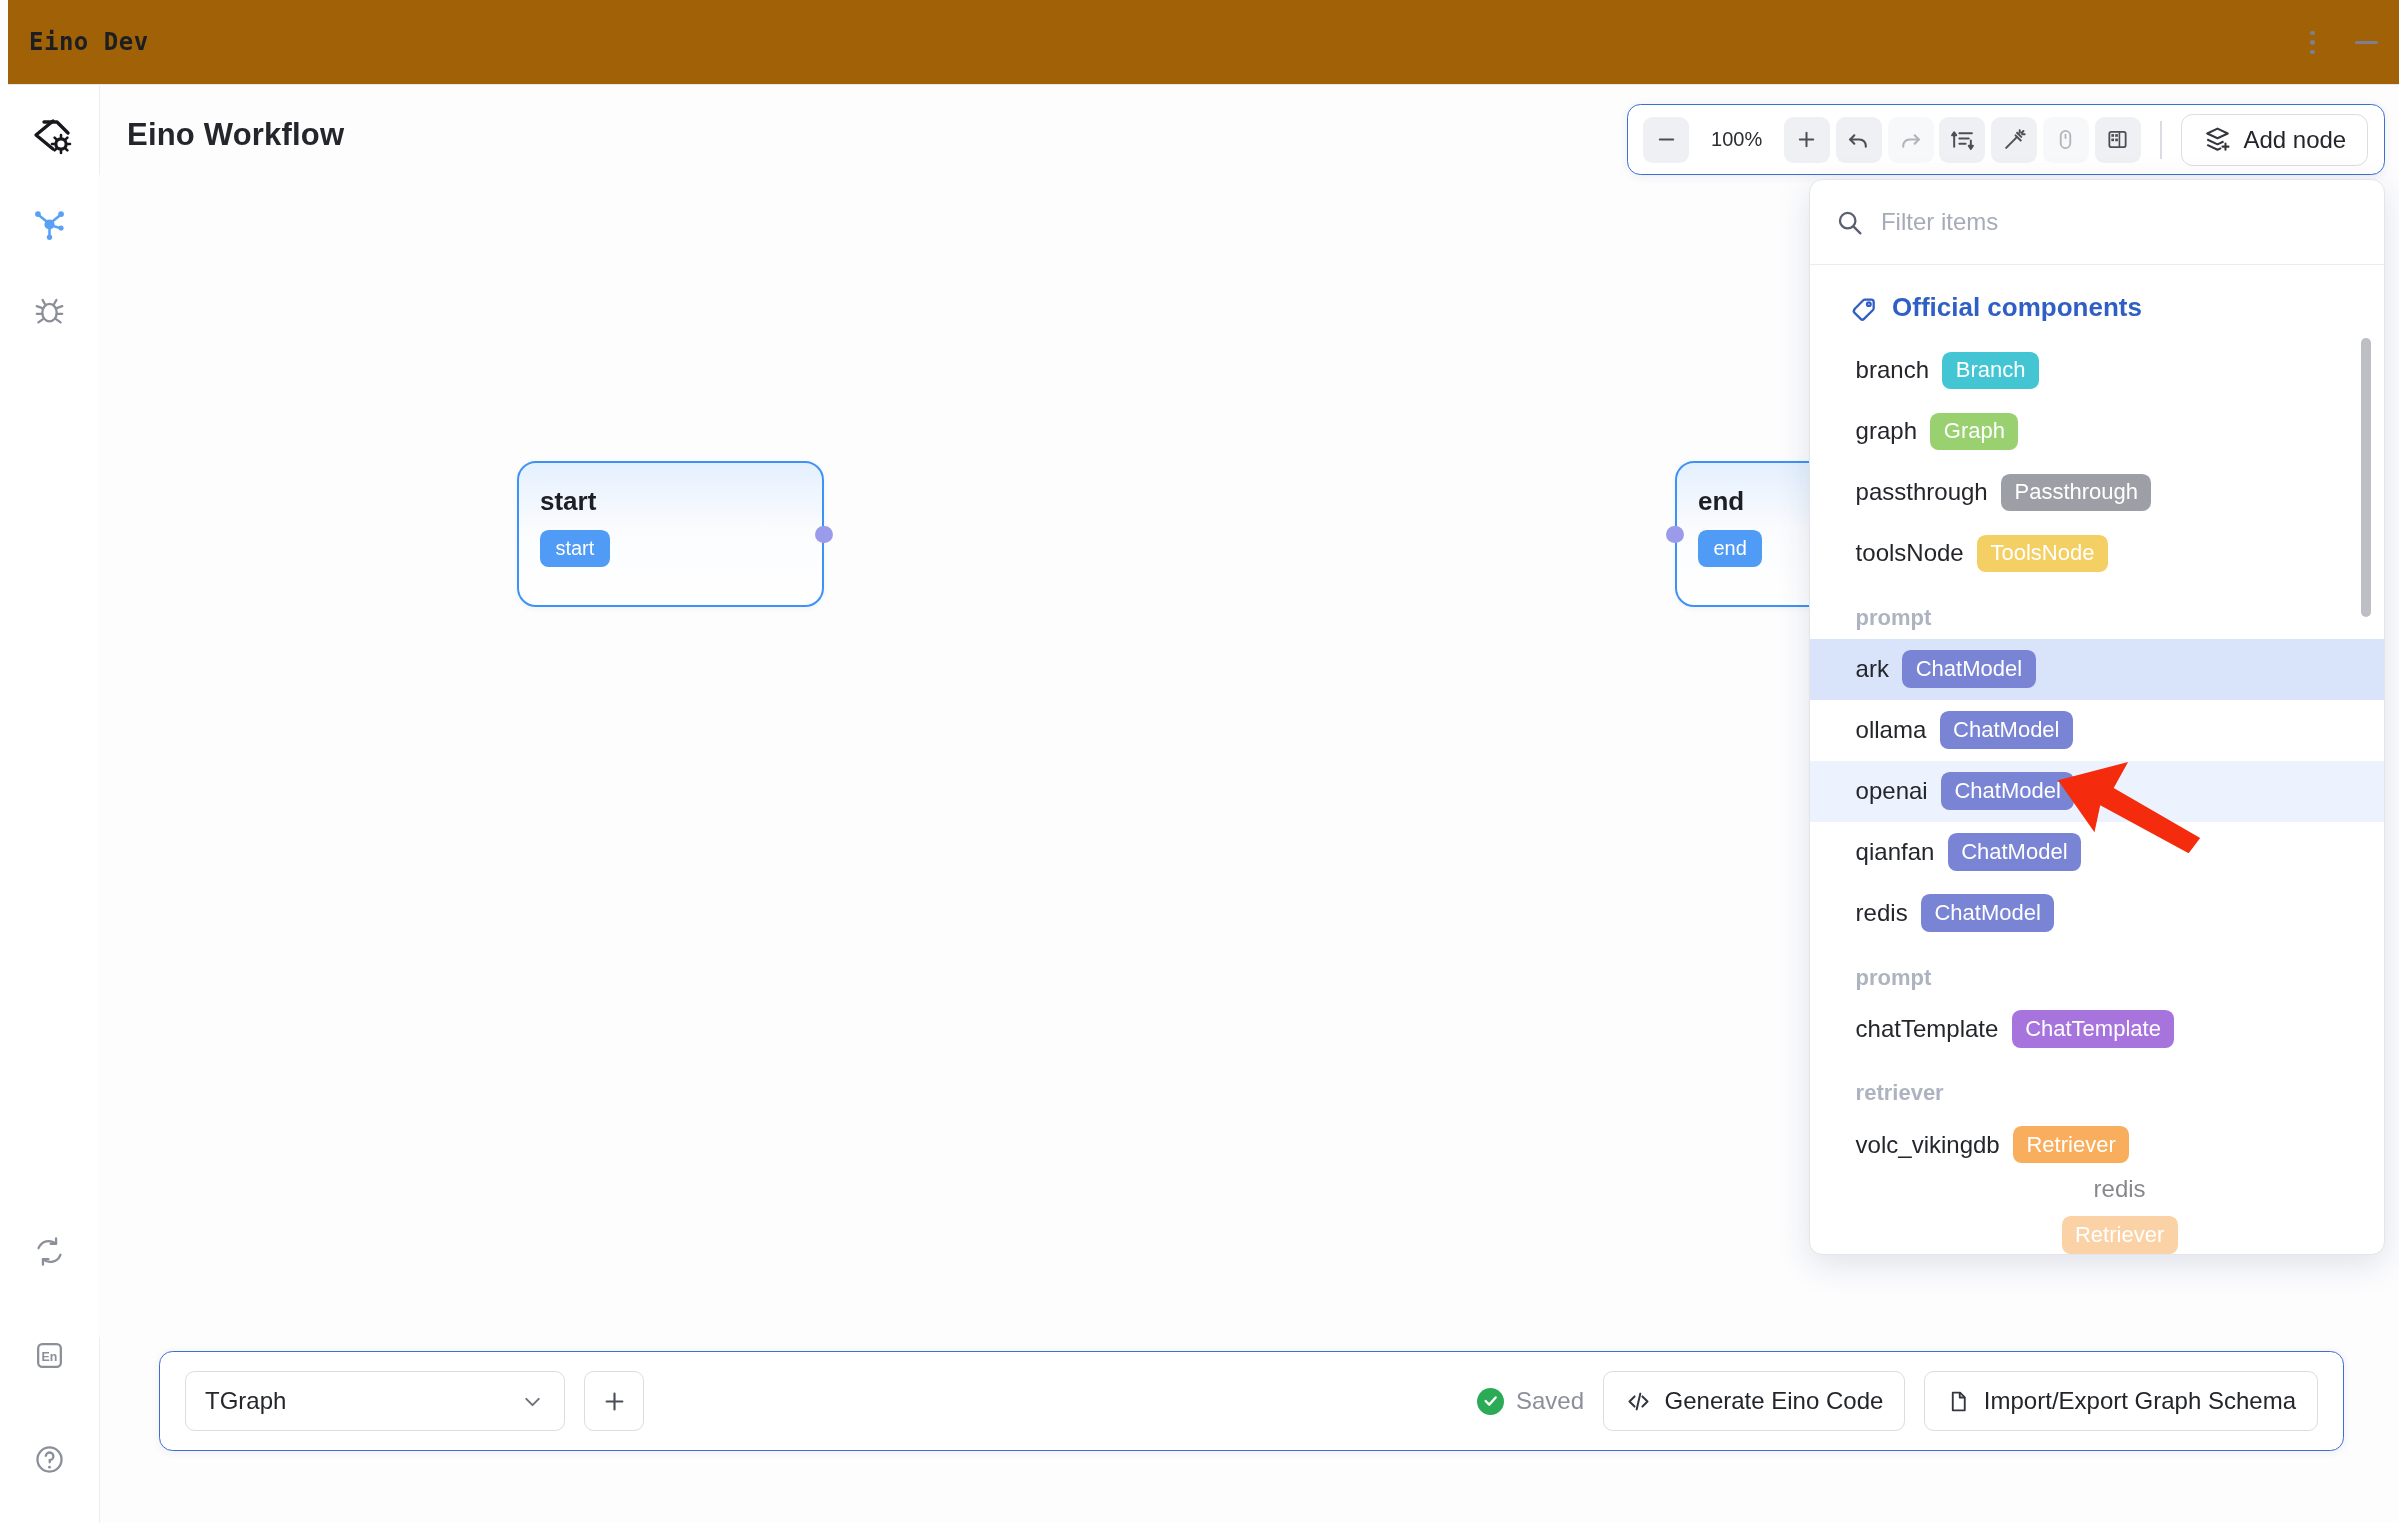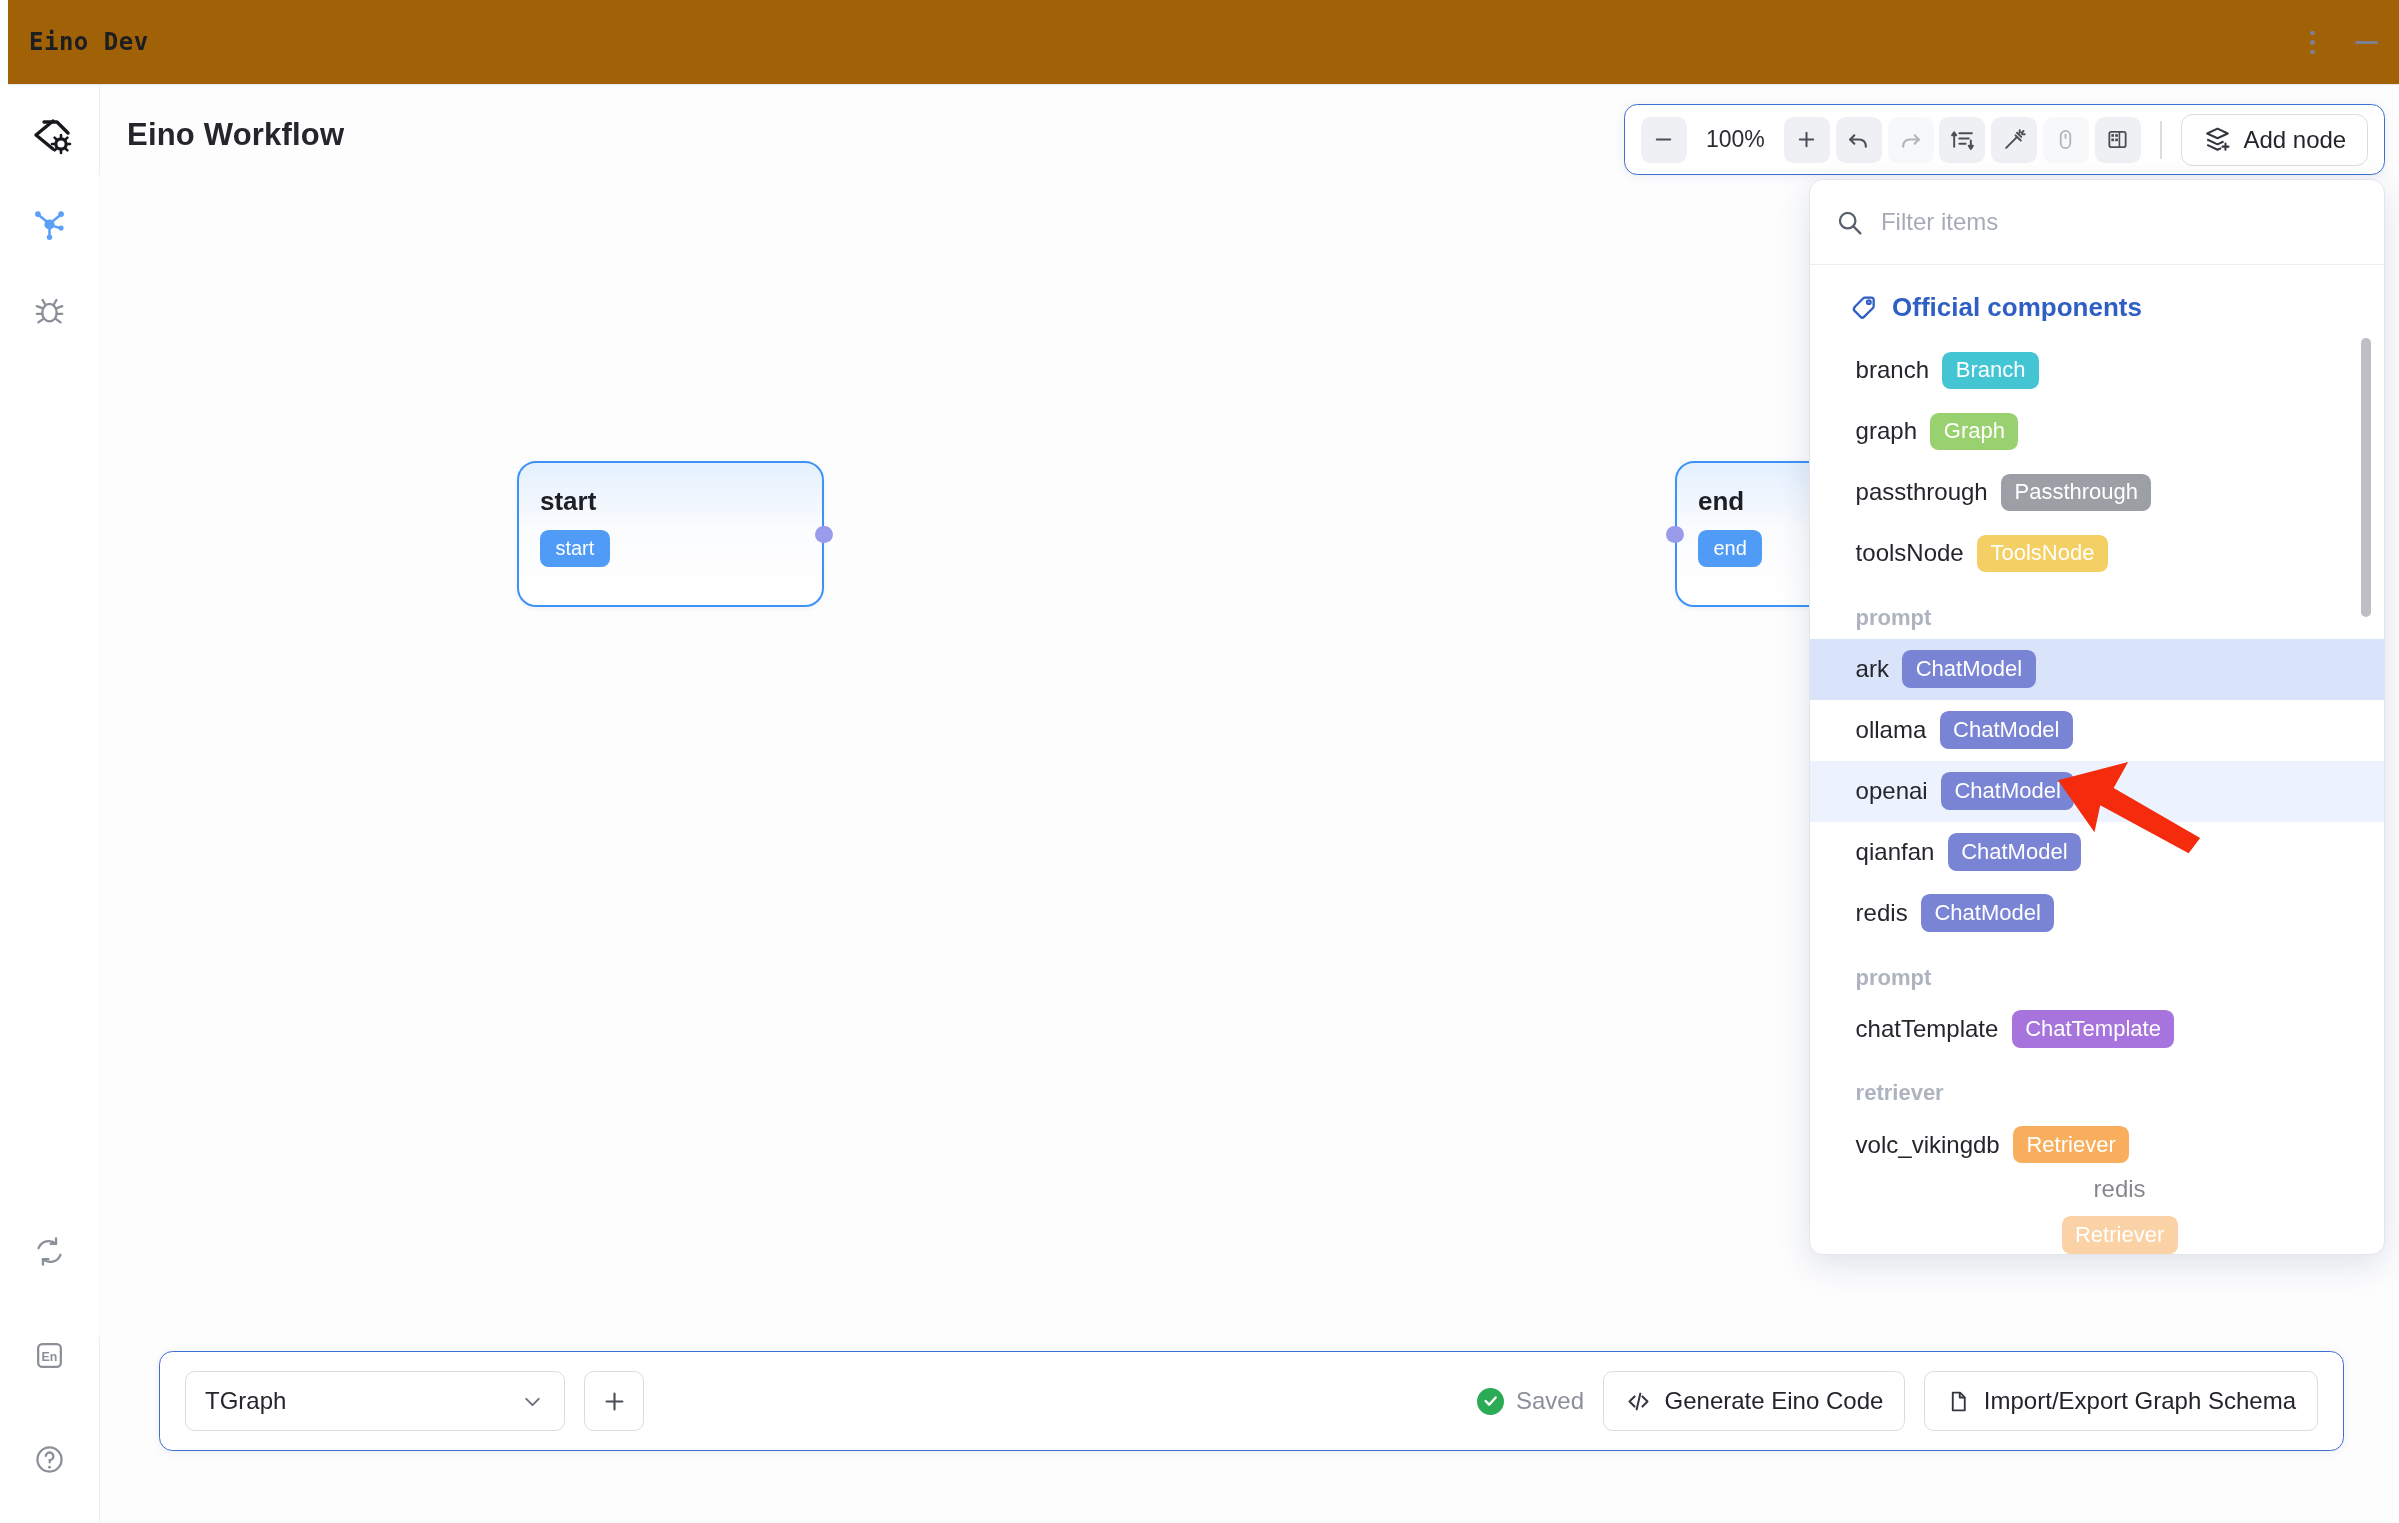--- a/index.html
+++ b/index.html
@@ -85,21 +85,21 @@
     position: absolute; right: 15.4px; top: 104px; height: 71px;
     background: #fff; border: 1.9px solid #3b6fd4; border-radius: 13.4px;
     display: flex; align-items: center; padding: 0 15.4px; gap: 5.8px;
     box-shadow: 0 1.9px 9.6px rgba(20,40,90,.07); z-index: 40;
   }
   .tb-btn {
     width: 46px; height: 46px; border-radius: 9.6px; background: #eef0f3;
     display: flex; align-items: center; justify-content: center; cursor: pointer; border: none;
   }
   .tb-btn.disabled { opacity: .42; }
-  .tb-zoom { font-size: 23px; color: #2b2d33; padding: 0 13.4px; min-width: 83px; text-align: center; }
+  .tb-zoom { font-size: 20px; color: #2b2d33; padding: 0 13.4px; min-width: 83px; text-align: center; }
   .tb-sep { width: 1.9px; height: 38px; background: #d9dce2; margin: 0 13.4px; }
   .addnode-btn {
     display: flex; align-items: center; gap: 11.5px; height: 52px; padding: 0 21px;
     border: 1px solid #d9dce2; border-radius: 11.5px; background: #fff;
     font-size: 24px; color: #23252b; cursor: pointer;
   }
 
   
   .panel {
     position: absolute; right: 15.4px; top: 179px; width: 576px; height: 1076px;
@@ -116,21 +116,21 @@
     font-family: "Liberation Sans", sans-serif; width: 442px; background: transparent;
   }
   .panel-search input::placeholder { color: #a6abb7; }
   .panel-list { position: relative; flex: 1; overflow: hidden; padding-top: 7.7px; }
   .panel-scroll-track { position: absolute; right: 9.6px; top: 0; width: 15.4px; height: 100%; }
   .panel-scroll-thumb {
     position: absolute; right: 2.9px; top: 73px; width: 10.6px; height: 279px;
     background: #bdbfc4; border-radius: 5.8px; cursor: pointer;
   }
   .sec-official {
-    display: flex; align-items: flex-start; gap: 13.4px; padding: 19px 0 17.3px 40px;
+    display: flex; align-items: flex-end; gap: 13.4px; padding: 19px 0 17.3px 40px;
     font-size: 26px; font-weight: 700; color: #2f5fc4;
   }
   .sec-label { padding: 21px 0 7.7px 46px; font-size: 22px; font-weight: 700; color: #aeb3c0; }
   .row {
     display: flex; align-items: center; gap: 13.4px; height: 61px;
     padding: 0 0 0 46px; cursor: pointer;
   }
   .row.selected { background: #d9e4fb; }
   .row.hover { background: #edf3fe; }
   .row-name { font-size: 24px; color: #24262c; }

